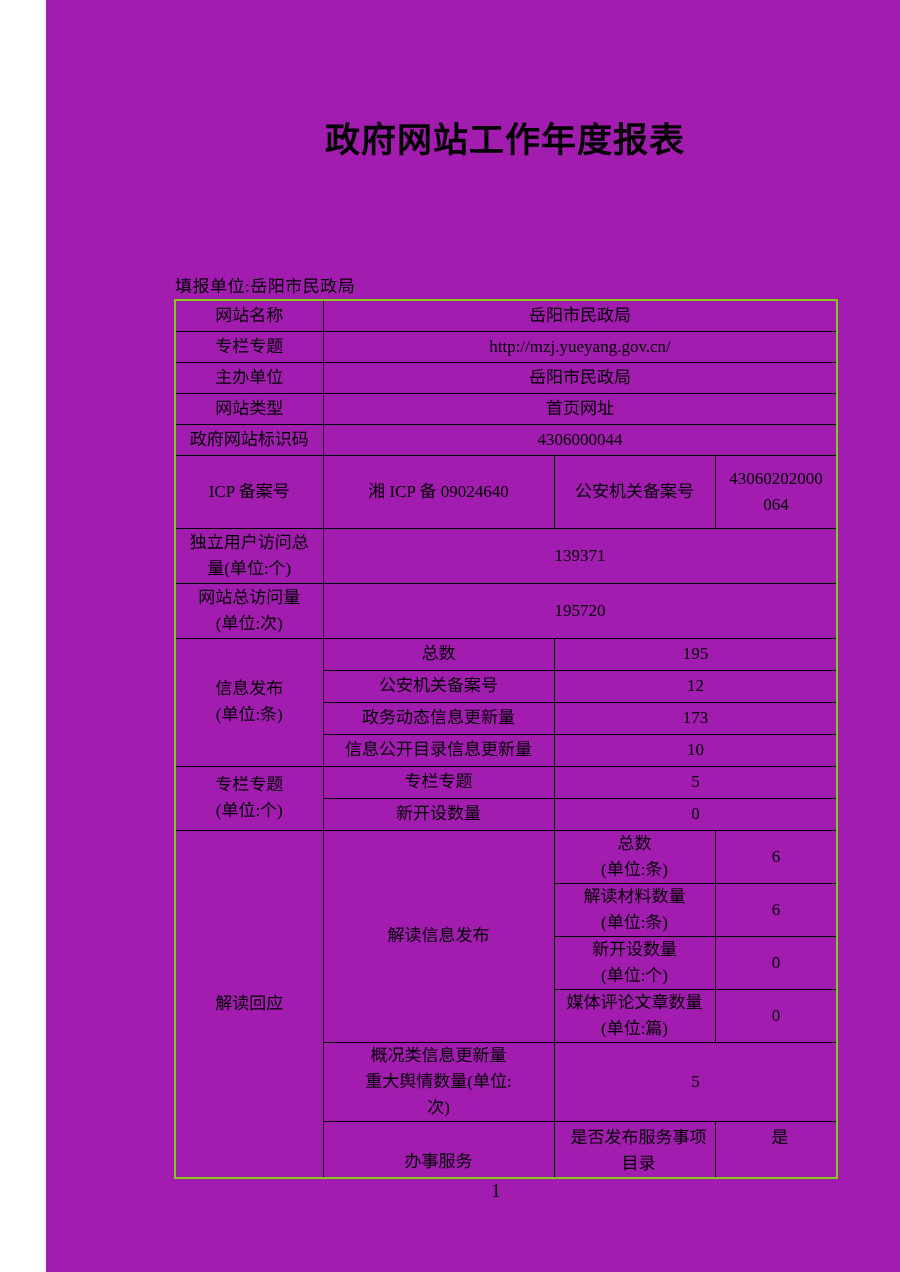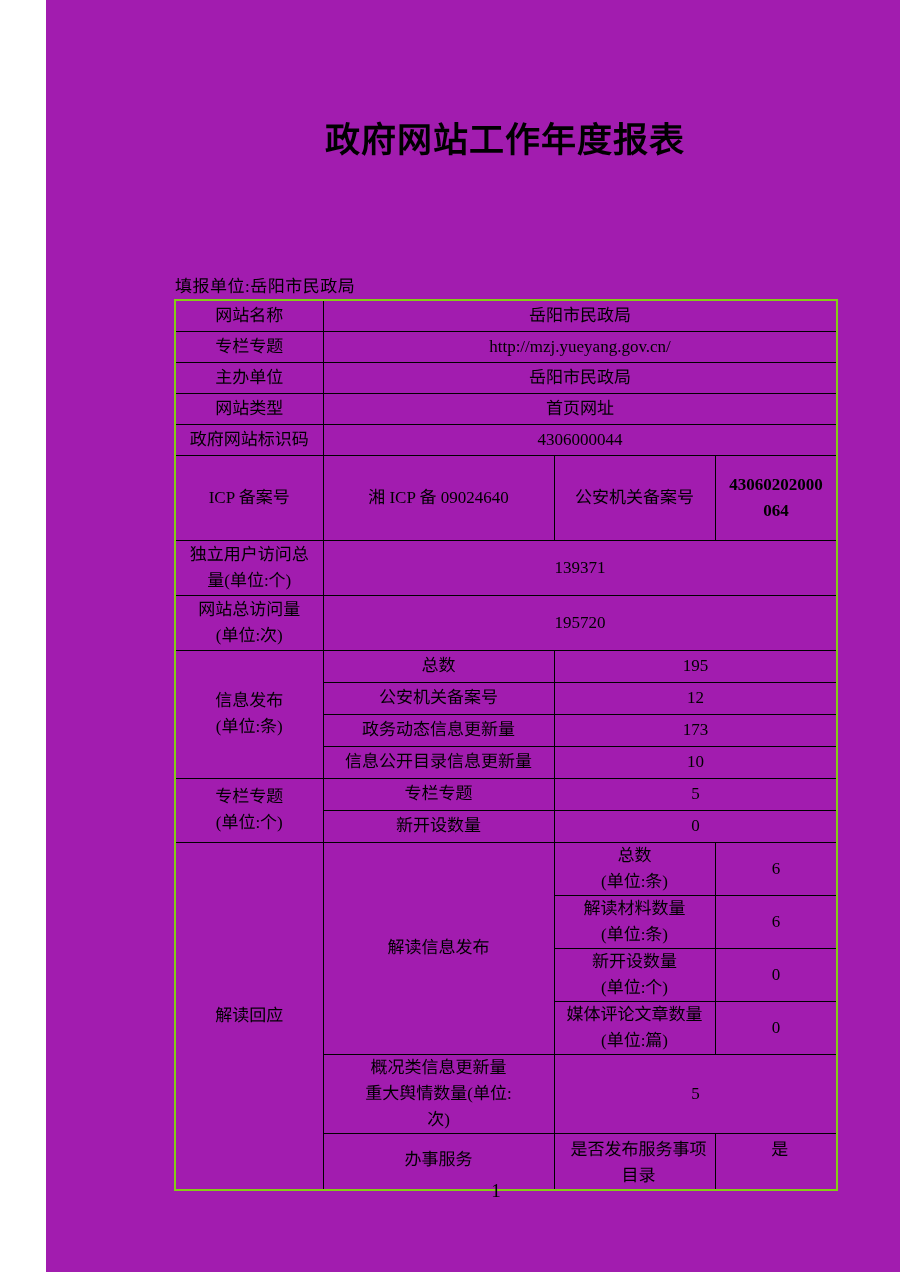--- a/index.html
+++ b/index.html
@@ -52,22 +52,22 @@
     white-space: pre-line;
     overflow: hidden;
   }
   .row-h31 { height: 31px; }
   .row-h55 { height: 55px; }
   .row-h32 { height: 32px; }
   .row-h52 { height: 52px; }
   .row-h76 { height: 76px; }
   .row-h47 { height: 47px; }
 
-  td.cell-digits-wrap { word-break: break-all; padding: 16px 11px; font-weight: bold; }
-  td.cell-bottom { vertical-align: bottom; padding-bottom: 16px; }
+  td.cell-digits-wrap { word-break: break-all; padding: 10px 11px; }
+  td.cell-bottom { vertical-align: bottom; padding-bottom: 2px; }
   td.cell-top { vertical-align: top; padding-top: 3px; padding-left: 10px; }
 
   .page-number {
     position: absolute; top: 1180px; left: 0; width: 900px;
     text-align: center;
     font-size: 19px;
   }
 </style>
 </head>
 <body>

